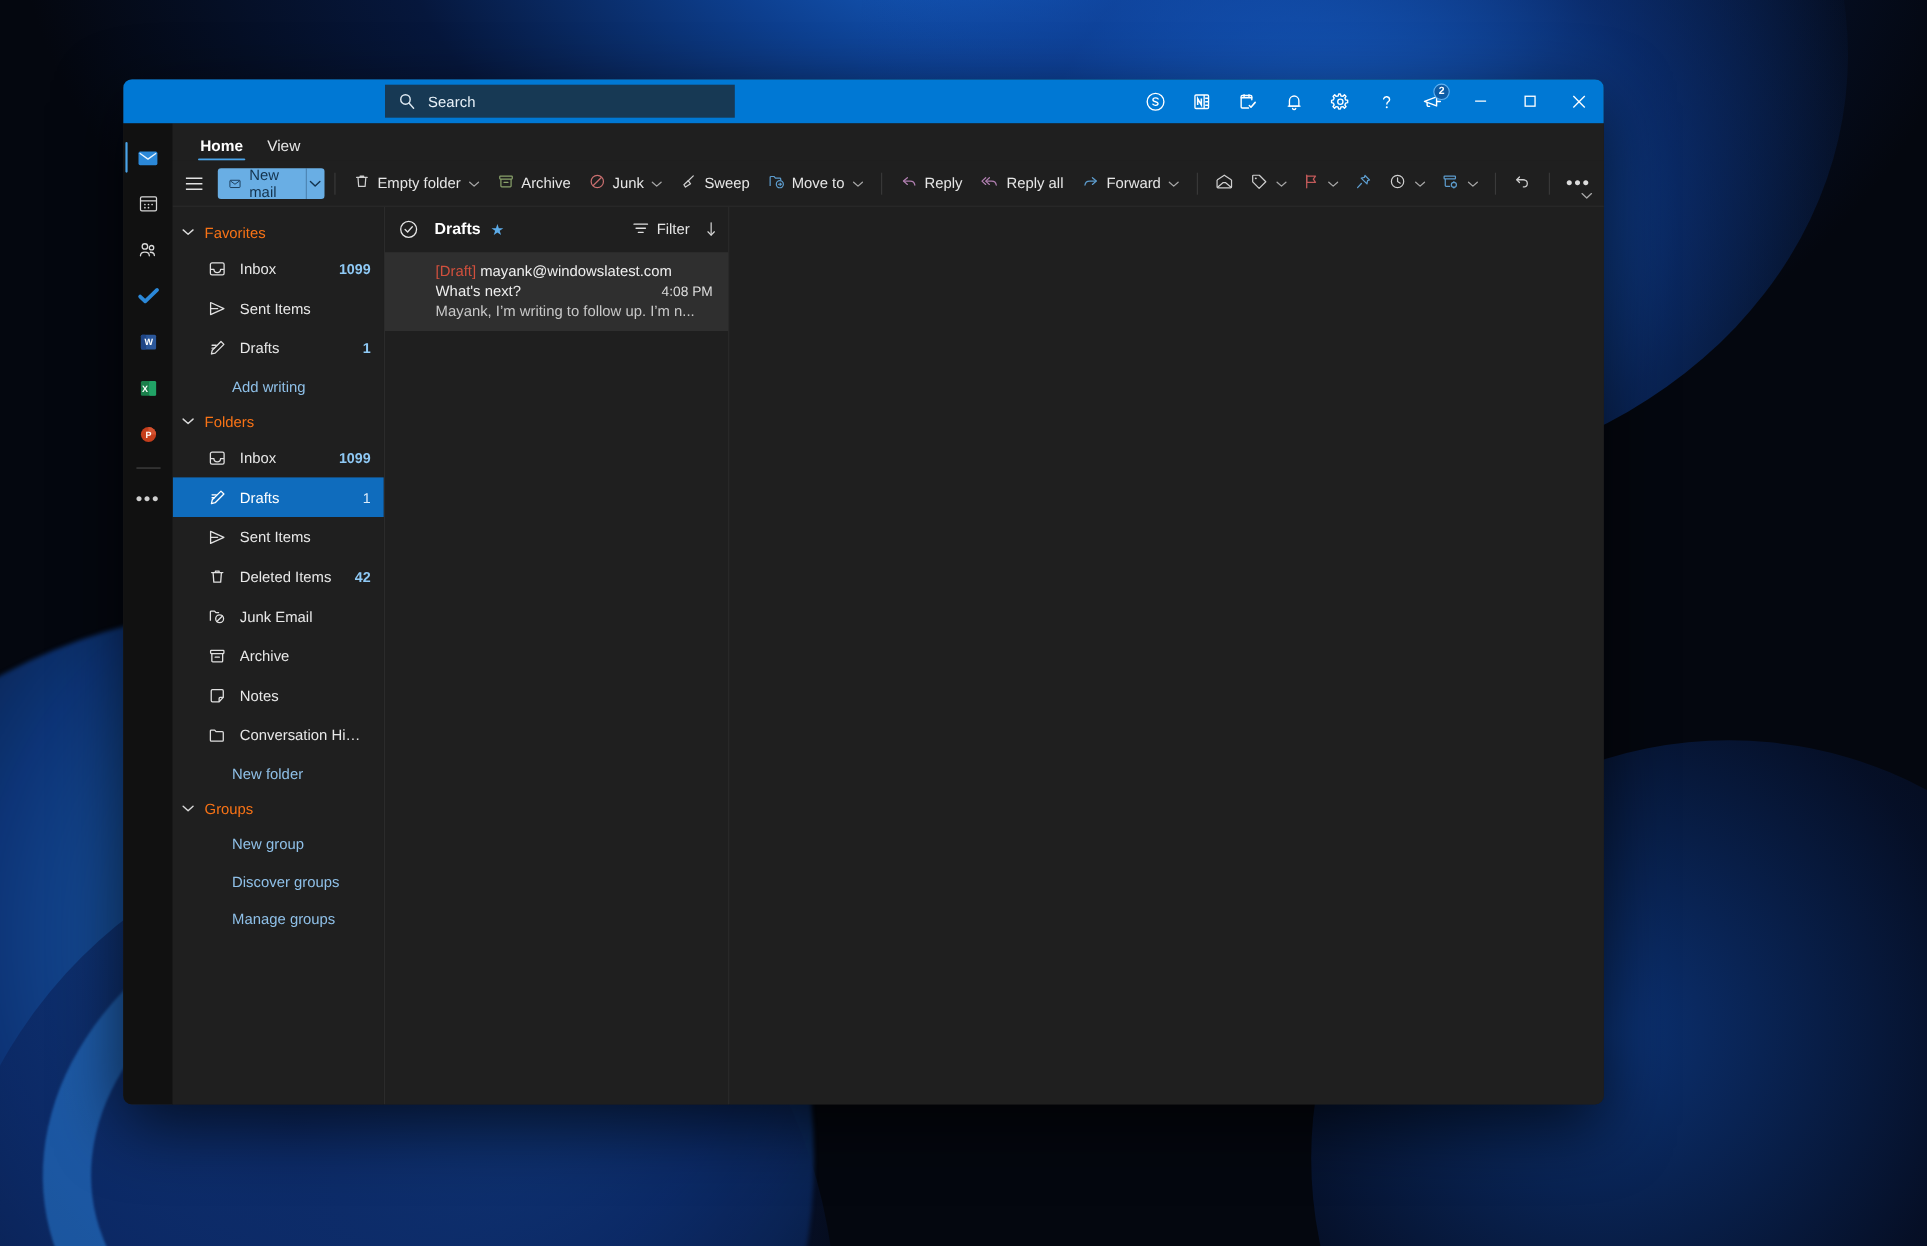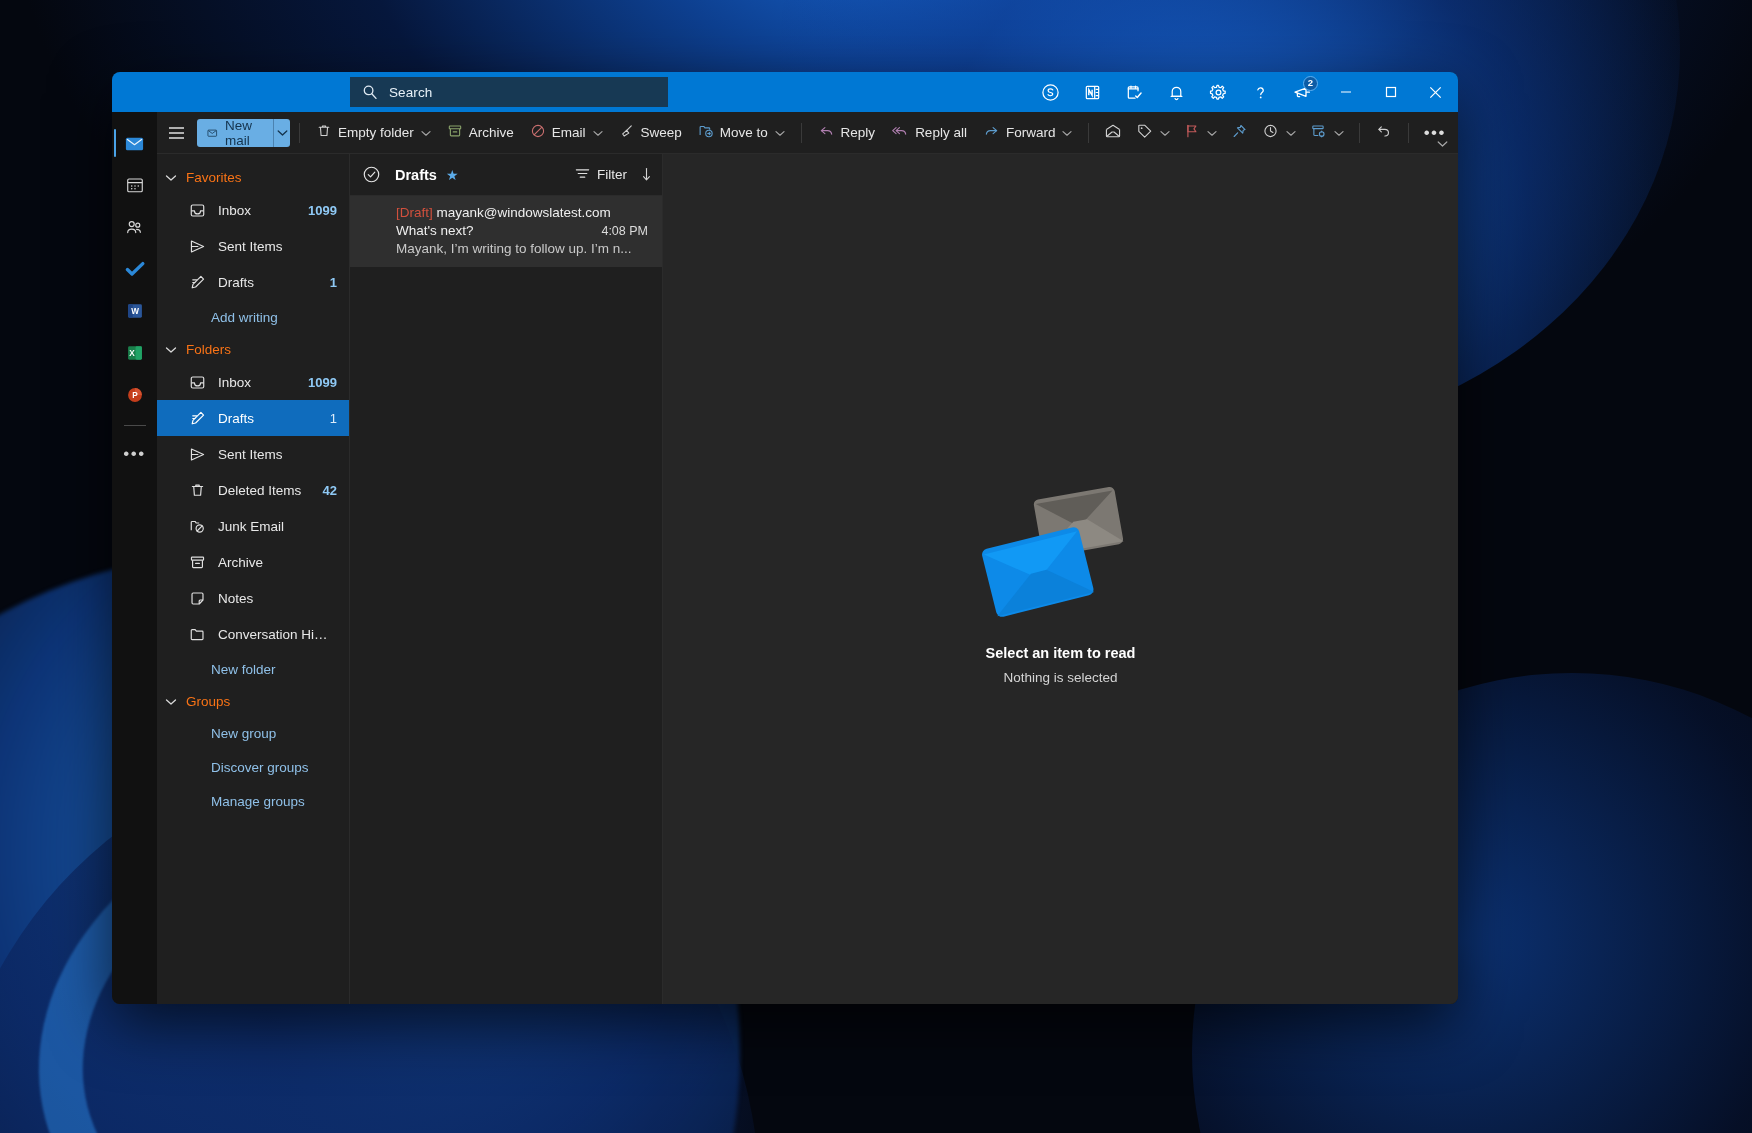--- a/index.html
+++ b/index.html
@@ -495,20 +495,24 @@
         </svg>
       </div>
       <div class="rail-div"></div>
       <div class="rail-item">
         <span class="rail-dots">•••</span>
       </div>
     </div>
 
     <div class="app">
 
+      <div class="tabstrip">
+        <div class="tab active">Home</div>
+        <div class="tab">View</div>
+      </div>
 
       <div class="cmdbar">
         <div class="hamb">
           <svg width="17" height="14" viewBox="0 0 17 14" stroke="#e2e2e2" stroke-width="1.35">
             <line x1="1" y1="2" x2="16" y2="2"></line>
               <line x1="1" y1="7" x2="16" y2="7"></line>
               <line x1="1" y1="12" x2="16" y2="12"></line>
           </svg>
         </div>
 
@@ -554,21 +558,21 @@
           <span>Archive</span>
         </div>
 
         <div class="cmd">
           <span>
             <svg width="16" height="16" viewBox="0 0 18 18" fill="none" stroke="#c96f6f" stroke-width="1.25">
               <circle cx="9" cy="9" r="6.3"></circle>
                 <line x1="4.6" y1="13.4" x2="13.4" y2="4.6"></line>
             </svg>
           </span>
-          <span>Email</span>
+          <span>Junk</span>
           <span class="chev">
             <svg width="10" height="7" viewBox="0 0 10 7" fill="none" stroke="#bdbdbd" stroke-width="1.2">
                 <path d="M1 1.6l4 3.6 4-3.6" stroke-linecap="round" stroke-linejoin="round"></path>
               </svg>
           </span>
         </div>
 
         <div class="cmd">
           <span>
             <svg width="16" height="16" viewBox="0 0 18 18" fill="none" stroke="#cfcfcf" stroke-width="1.25">
@@ -935,35 +939,17 @@
               <span>mayank@windowslatest.com</span>
             </div>
             <div class="msg-line2">
               <span class="msg-subject">What's next?</span>
               <span class="msg-time">4:08 PM</span>
             </div>
             <div class="msg-preview">Mayank, I’m writing to follow up. I’m n...</div>
           </div>
         </div>
 
-        <div class="readpane">
-          <div class="empty-art">
-            <svg width="190" height="150" viewBox="0 0 190 150">
-              <g transform="rotate(-10 112 52)">
-                <rect x="72" y="20" width="82" height="58" rx="5" fill="#7c7872"></rect>
-                <path d="M74 24l39 30 39-30z" fill="#605d58"></path>
-                <path d="M72 76l36-28h14l32 28z" fill="#8d8982"></path>
-              </g>
-              <g transform="rotate(-14 72 100)">
-                <rect x="22" y="64" width="100" height="70" rx="6" fill="#0d8ae8"></rect>
-                <path d="M24 69l48 37 48-37z" fill="#1199f5"></path>
-                <path d="M22 132l43-33h16l41 33z" fill="#0b81da"></path>
-              </g>
-            </svg>
-          </div>
-          <div class="empty-title">Select an item to read</div>
-          <div class="empty-sub">Nothing is selected</div>
-        </div>
 
       </div>
     </div>
   </div>
 </div>
 
 </body></html>

